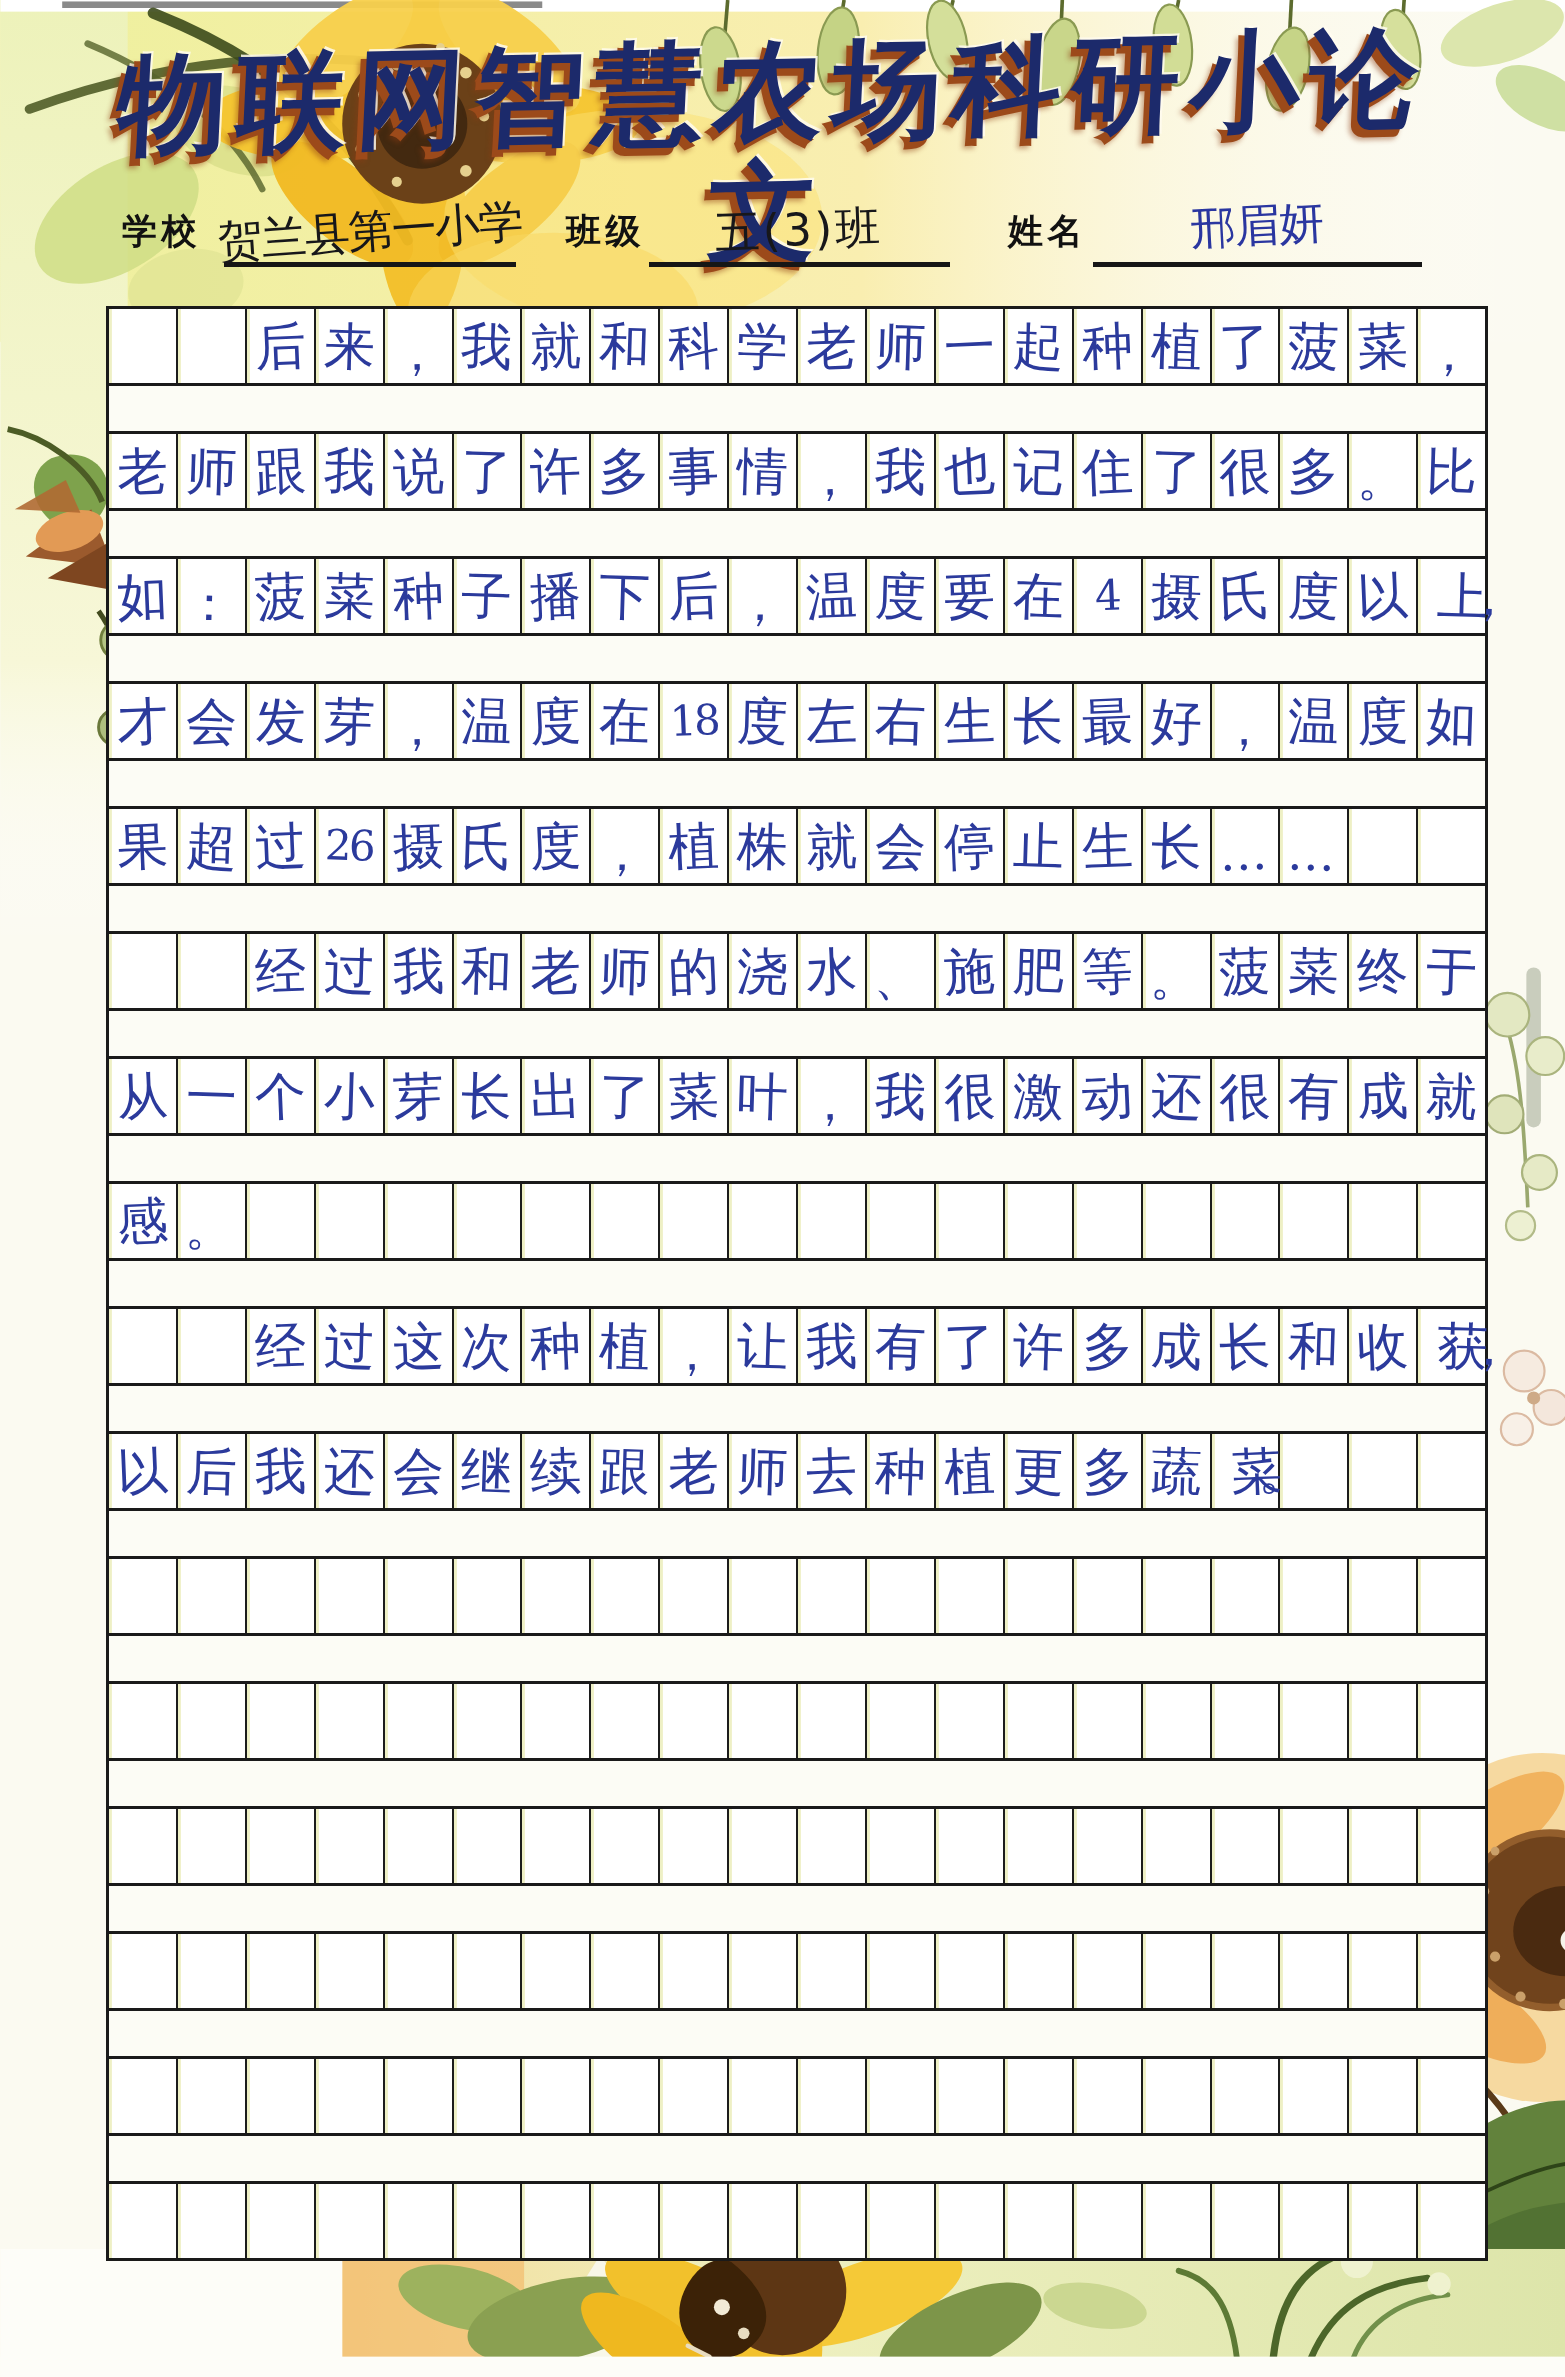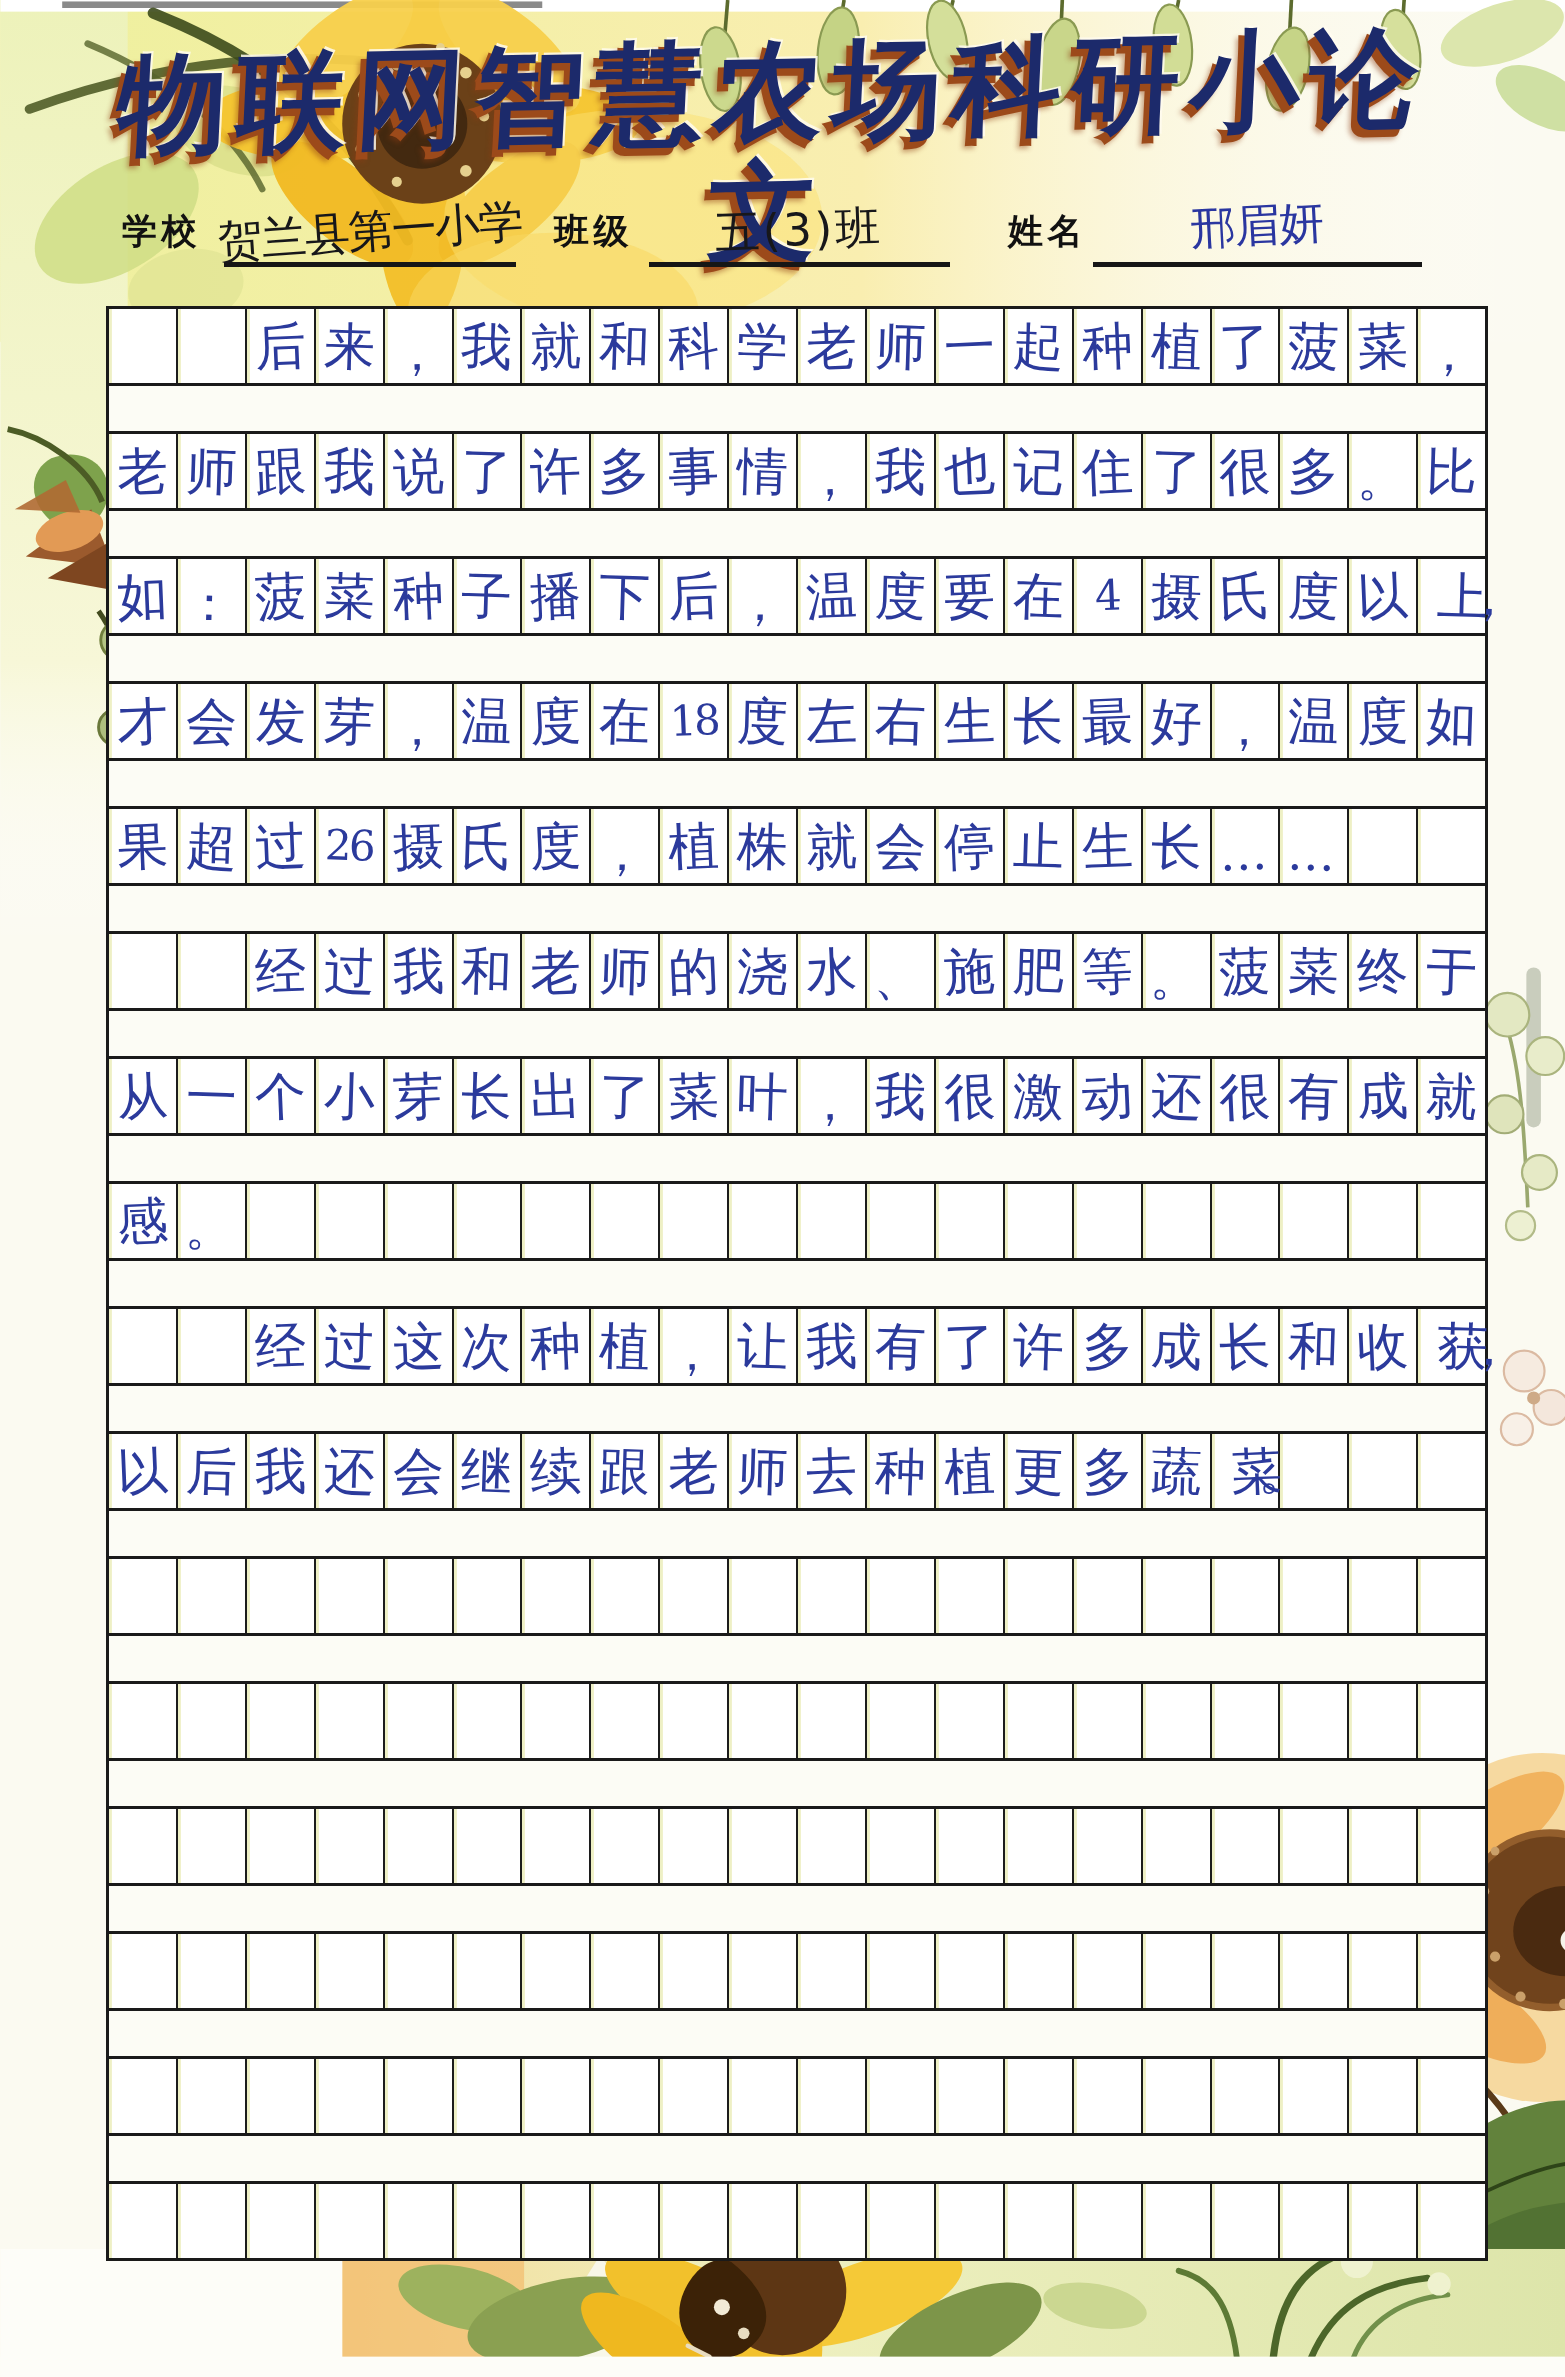--- a/index.html
+++ b/index.html
@@ -243,21 +243,21 @@
   </g>
 </svg>
 
 <div class="title">物联网智慧农场科研小论文</div>
 
 <div class="flabel" style="left:122px">学校</div>
 <div class="fline" style="left:224px;width:292px">
   <span class="fvalue school">贺兰县第一小学</span>
 </div>
 
-<div class="flabel" style="left:554px">班级</div>
+<div class="flabel" style="left:566px">班级</div>
 <div class="fline" style="left:649px;width:301px">
   <span class="fvalue clazz">五(3)班</span>
 </div>
 
 <div class="flabel" style="left:1008px">姓名</div>
 <div class="fline" style="left:1093px;width:329px">
   <span class="fvalue name">邢眉妍</span>
 </div>
 
 <div class="grid">

